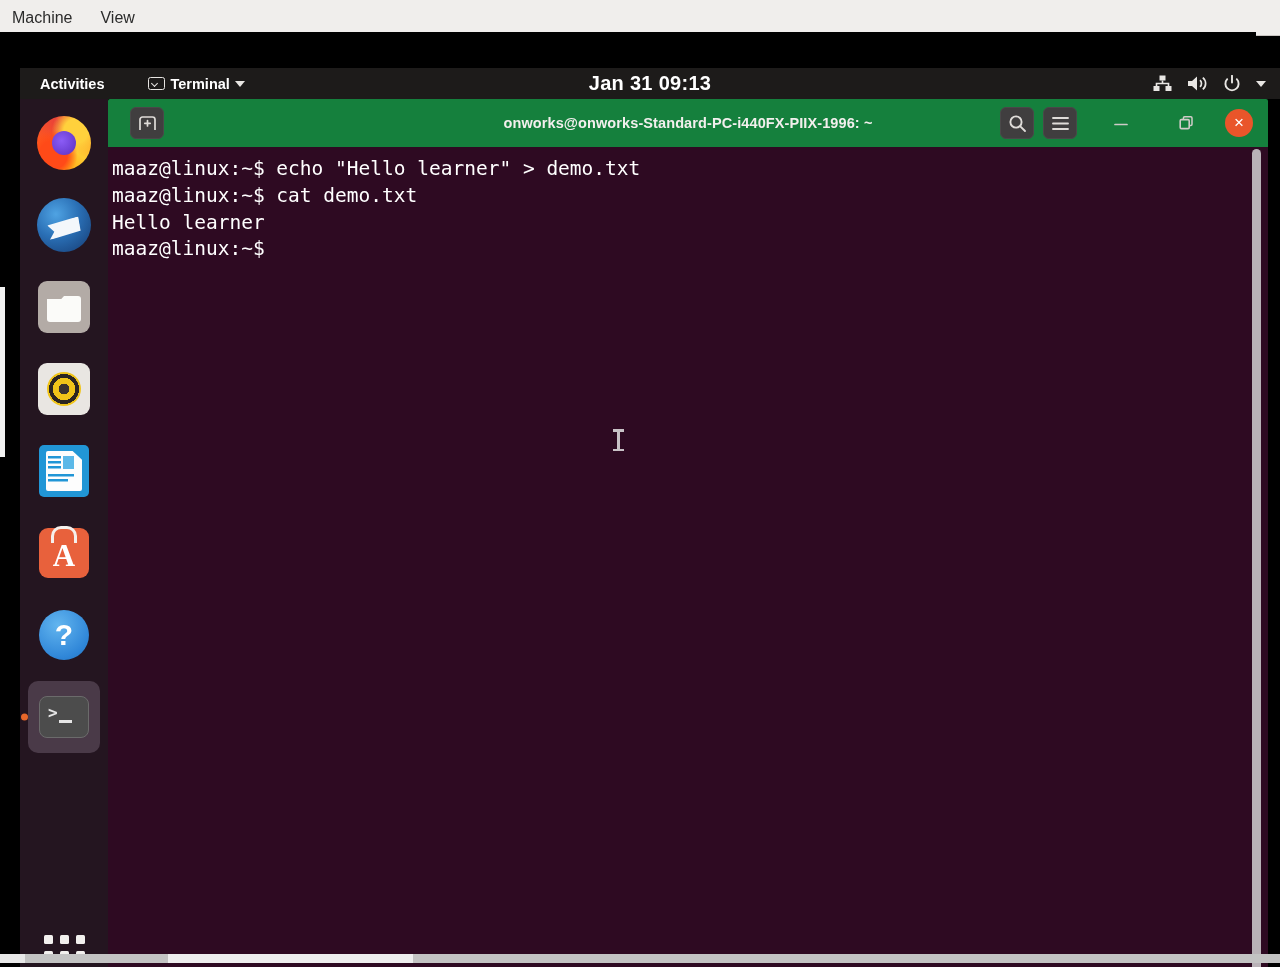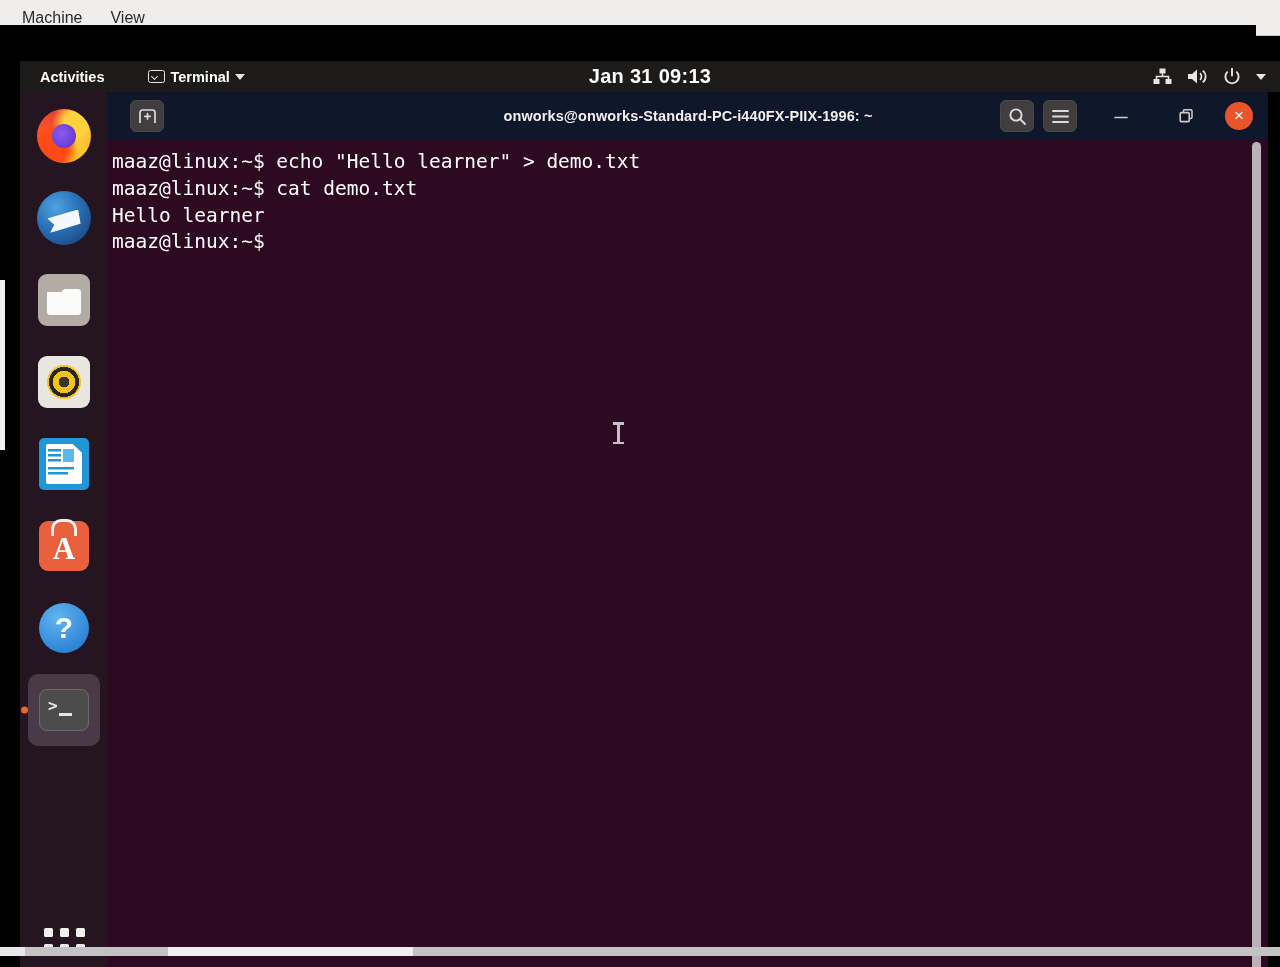--- a/index.html
+++ b/index.html
@@ -10,31 +10,31 @@
     background:#000;
     font-family:"Liberation Sans", sans-serif;
   }
 
   
   #vbox-menubar {
     position:absolute; left:0; top:0; width:1280px; height:36px;
     background:#f0eeec;
     border-bottom:1px solid #c9c5c2;
     display:flex; align-items:center; gap:4px;
-    padding-left:10px;
+    padding-left:0;
   }
   .vbox-menu-item {
     font-size:16px; color:#2b2b2b;
     padding:4px 12px; border-radius:3px;
     cursor:default; white-space:nowrap;
   }
 
   
   #guest-frame {
-    position:absolute; left:0; top:25px; width:1256px; height:931px;
+    position:absolute; left:0; top:32px; width:1256px; height:931px;
     background:#000;
   }
 
   
   #left-edge-artifact {
     position:absolute; left:0; top:255px; width:5px; height:170px;
     background:#f2f2f2;
   }
 
   
@@ -232,21 +232,21 @@
     grid-template-rows:repeat(3, 9px); gap:7px;
   }
   .apps-grid i { background:#f2f0ee; border-radius:1.5px; display:block; }
 
   
   #terminal-window {
     position:absolute; left:108px; top:67px; width:1160px; height:891px;
     display:flex; flex-direction:column;
   }
   #titlebar {
-    height:48px; background:#0f172a;
+    height:48px; background:#15803d;
     display:flex; align-items:center; position:relative; padding:0 9px;
     border-top-left-radius:2px; border-top-right-radius:2px;
   }
   .tb-btn {
     width:34px; height:32px; border-radius:6px;
     background:#403e3f; border:1px solid #4a4849;
     display:flex; align-items:center; justify-content:center;
     cursor:pointer; color:#dfdcd9;
   }
   #new-tab-btn { margin-left:13px; }

